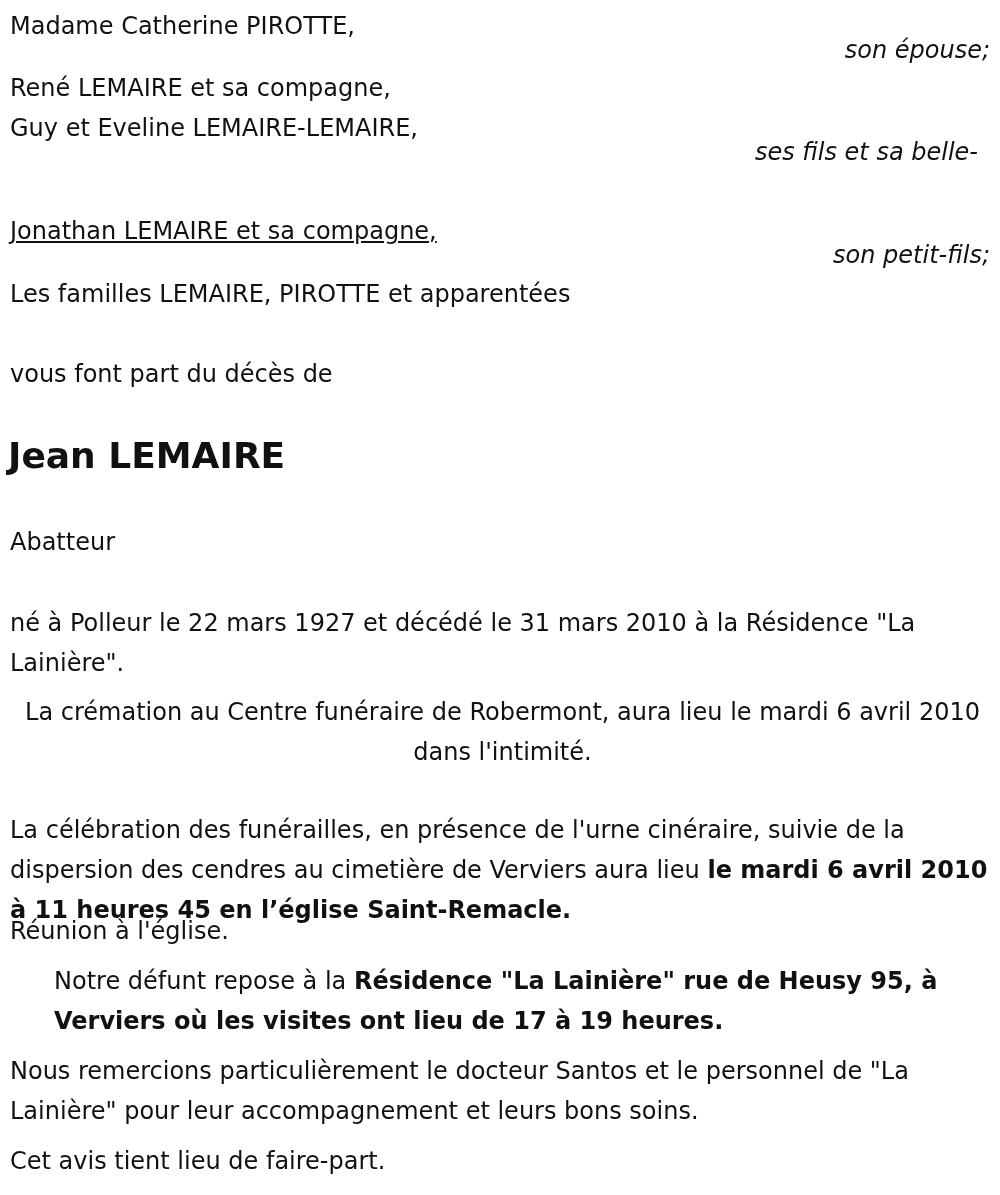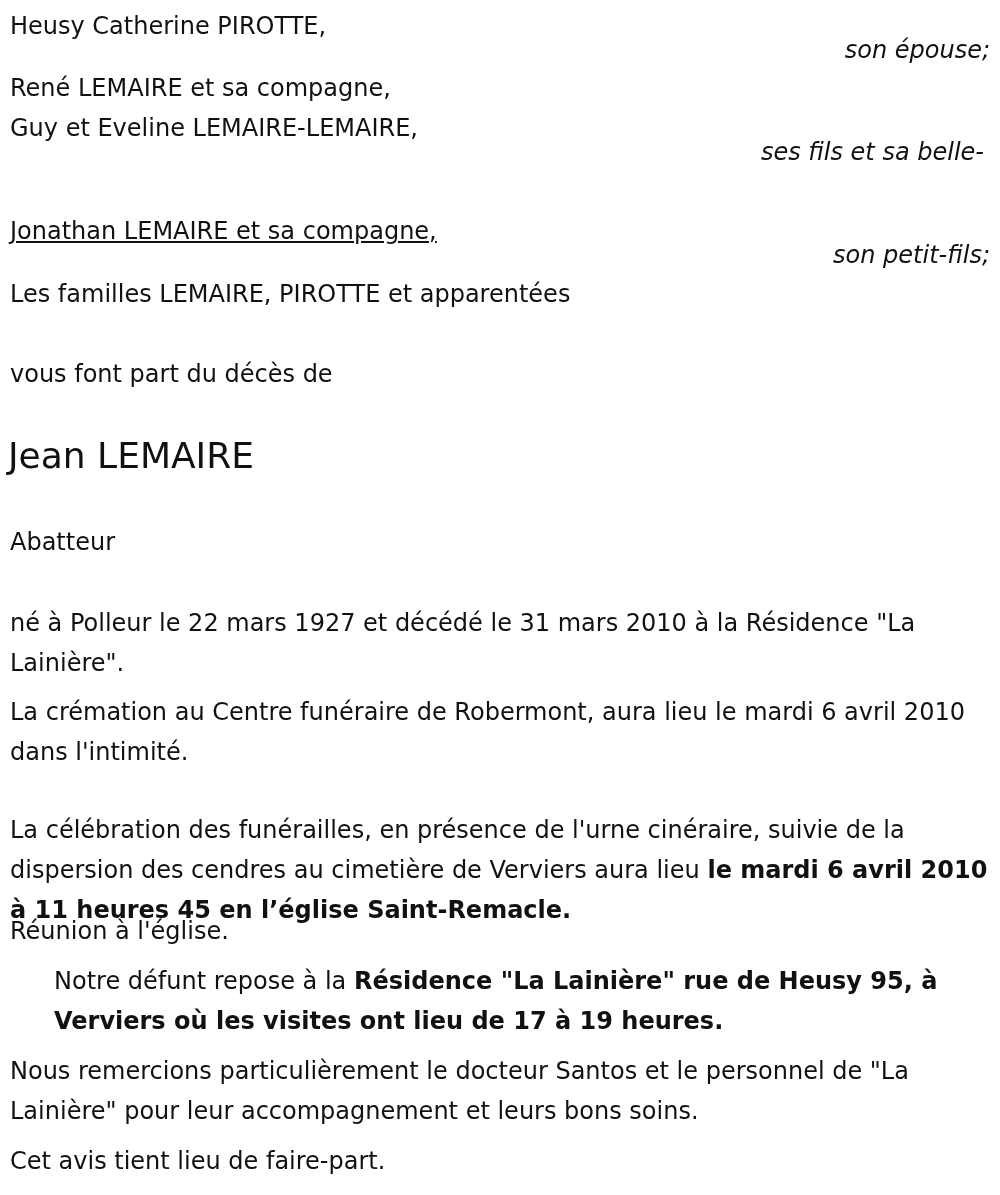--- a/index.html
+++ b/index.html
@@ -32,69 +32,69 @@
     .rel {
       position: absolute;
       right: 0;
       font-style: italic;
       text-align: right;
       line-height: 34px;
       white-space: nowrap;
     }
     .rel-multi {
       position: absolute;
-      right: 6px;
+      right: 12px;
       font-style: italic;
       text-align: right;
       line-height: 40px;
       width: 260px;
     }
     .rel-multi span { display: block; }
     .title {
       position: absolute;
       left: 0;
-      font-weight: normal;
+      font-weight: bold;
       font-size: 36px;
       line-height: 44px;
     }
     .para {
       position: absolute;
       left: 0;
       width: 985px;
       line-height: 40px;
     }
     .para b { font-weight: bold; }
   </style>
 </head>
 <body>
 
 <div class="page">
 
-  <div class="line" style="top:9px;">Heusy Catherine PIROTTE,</div>
+  <div class="line" style="top:9px;">Madame Catherine PIROTTE,</div>
   <div class="rel" style="top:33px;">son épouse;</div>
 
   <div class="line" style="top:71px;text-align:center;">René LEMAIRE et sa compagne,</div>
   <div class="line" style="top:111px;">Guy et Eveline LEMAIRE-LEMAIRE,</div>
   <div class="rel-multi" style="top:132px;">
     <span>ses fils et sa belle-</span>
   </div>
 
   <div class="line" style="top:214px;text-decoration:underline;">Jonathan LEMAIRE et sa compagne,</div>
   <div class="rel" style="top:238px;">son petit-fils;</div>
 
   <div class="line" style="top:277px;">Les familles LEMAIRE, PIROTTE et apparentées</div>
 
   <div class="line" style="top:357px;">vous font part du décès de</div>
 
   <div class="title" style="top:434px; left:-2px;">Jean LEMAIRE</div>
   <div class="line" style="top:525px;">Abatteur</div>
 
   <div class="para" style="top:603px;">né à Polleur le 22 mars 1927 et décédé le 31 mars 2010 à la Résidence "La Lainière".</div>
 
-  <div class="para" style="top:692px;">La crémation au Centre funéraire de Robermont, aura lieu le mardi 6 avril 2010 dans l'intimité.</div>
+  <div class="para" style="top:692px;text-align:center;">La crémation au Centre funéraire de Robermont, aura lieu le mardi 6 avril 2010 dans l'intimité.</div>
 
   <div class="para" style="top:782px;margin-top:28px;">
     <span>La célébration des funérailles, en présence de l'urne cinéraire, suivie de la dispersion des cendres au cimetière de Verviers aura lieu </span><b>le mardi 6 avril 2010 à 11 heures 45 en l’église Saint-Remacle.</b>
   </div>
 
   <div class="para" style="top:911px;">Réunion à l'église.</div>
 
   <div class="para" style="top:961px;margin-left:44px;">
     <span>Notre défunt repose à la </span><b>Résidence "La Lainière" rue de Heusy 95, à Verviers où les visites ont lieu de 17 à 19 heures.</b>
   </div>

